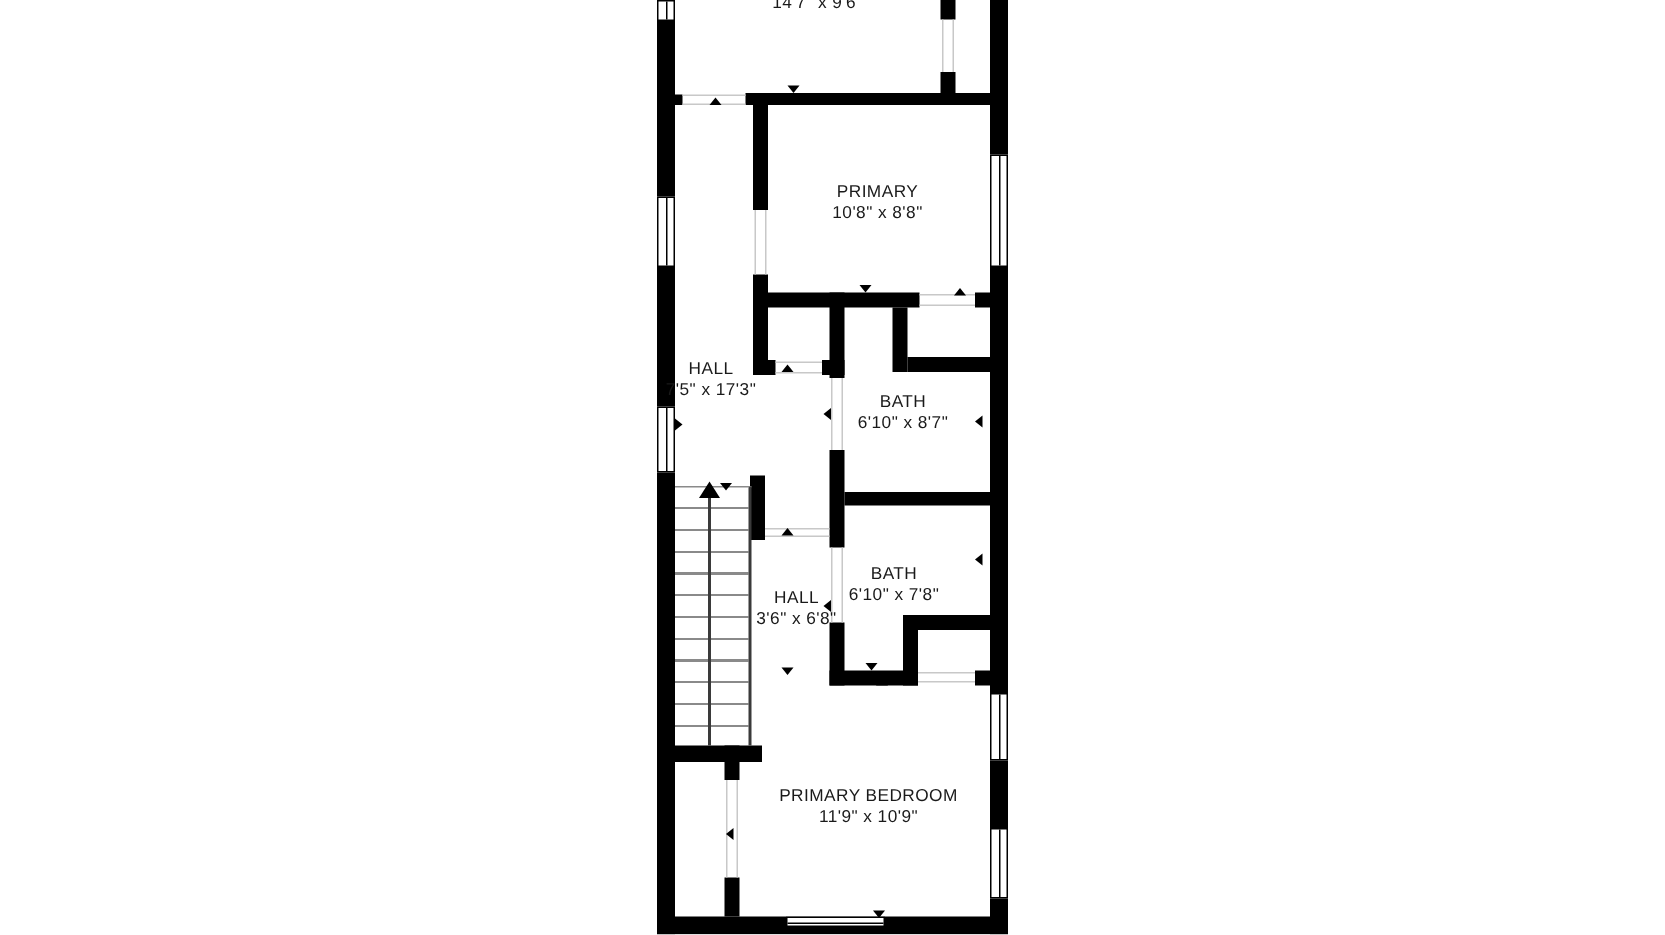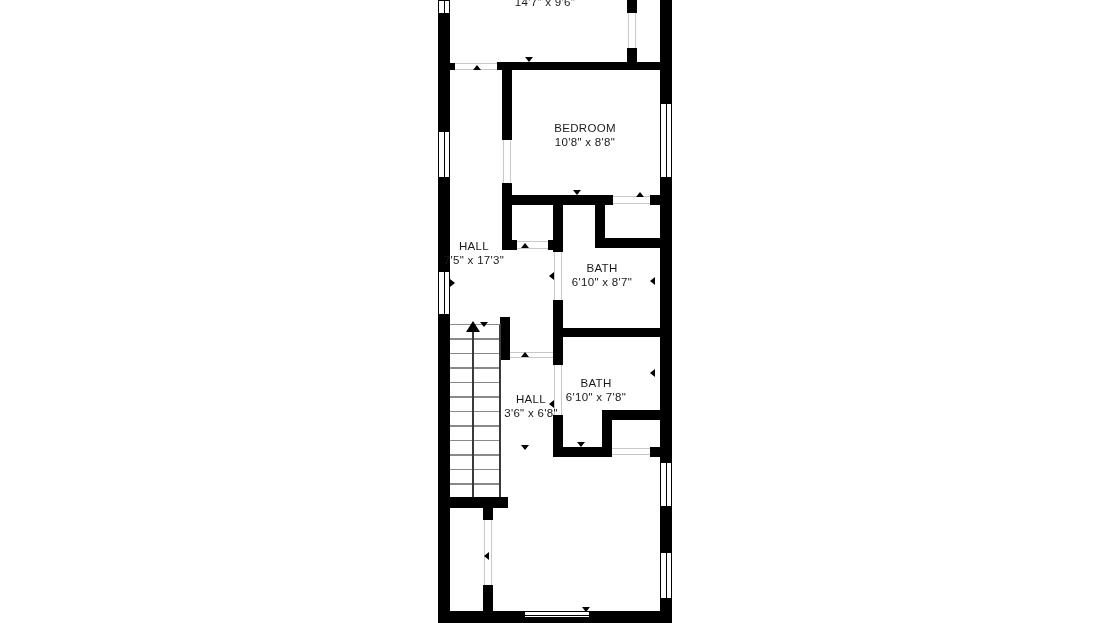--- a/index.html
+++ b/index.html
@@ -132,33 +132,37 @@
   <div class="tick down" style="left:577px;top:442px;"></div>
   <div class="tick up" style="left:584px;top:452px;"></div>
   <div class="tick left" style="left:484px;top:552px;"></div>
   <div class="tick down" style="left:582px;top:607px;"></div>
 
   <div class="room-label" style="left:545px;top:-5px;">
     <span class="nm"></span>
     <span class="dm">14'7" x 9'6"</span>
   </div>
   <div class="room-label" style="left:585px;top:121px;">
-    <span class="nm">BEDROOM</span>
+    <span class="nm">PRIMARY</span>
     <span class="dm">10'8" x 8'8"</span>
   </div>
   <div class="room-label" style="left:474px;top:239px;">
     <span class="nm">HALL</span>
     <span class="dm">7'5" x 17'3"</span>
   </div>
   <div class="room-label" style="left:602px;top:261px;">
     <span class="nm">BATH</span>
     <span class="dm">6'10" x 8'7"</span>
   </div>
   <div class="room-label" style="left:596px;top:376px;">
     <span class="nm">BATH</span>
     <span class="dm">6'10" x 7'8"</span>
   </div>
   <div class="room-label" style="left:531px;top:392px;">
     <span class="nm">HALL</span>
     <span class="dm">3'6" x 6'8"</span>
   </div>
+  <div class="room-label" style="left:579px;top:524px;">
+    <span class="nm">PRIMARY BEDROOM</span>
+    <span class="dm">11'9" x 10'9"</span>
+  </div>
 
 </div>
 
 </body></html>

